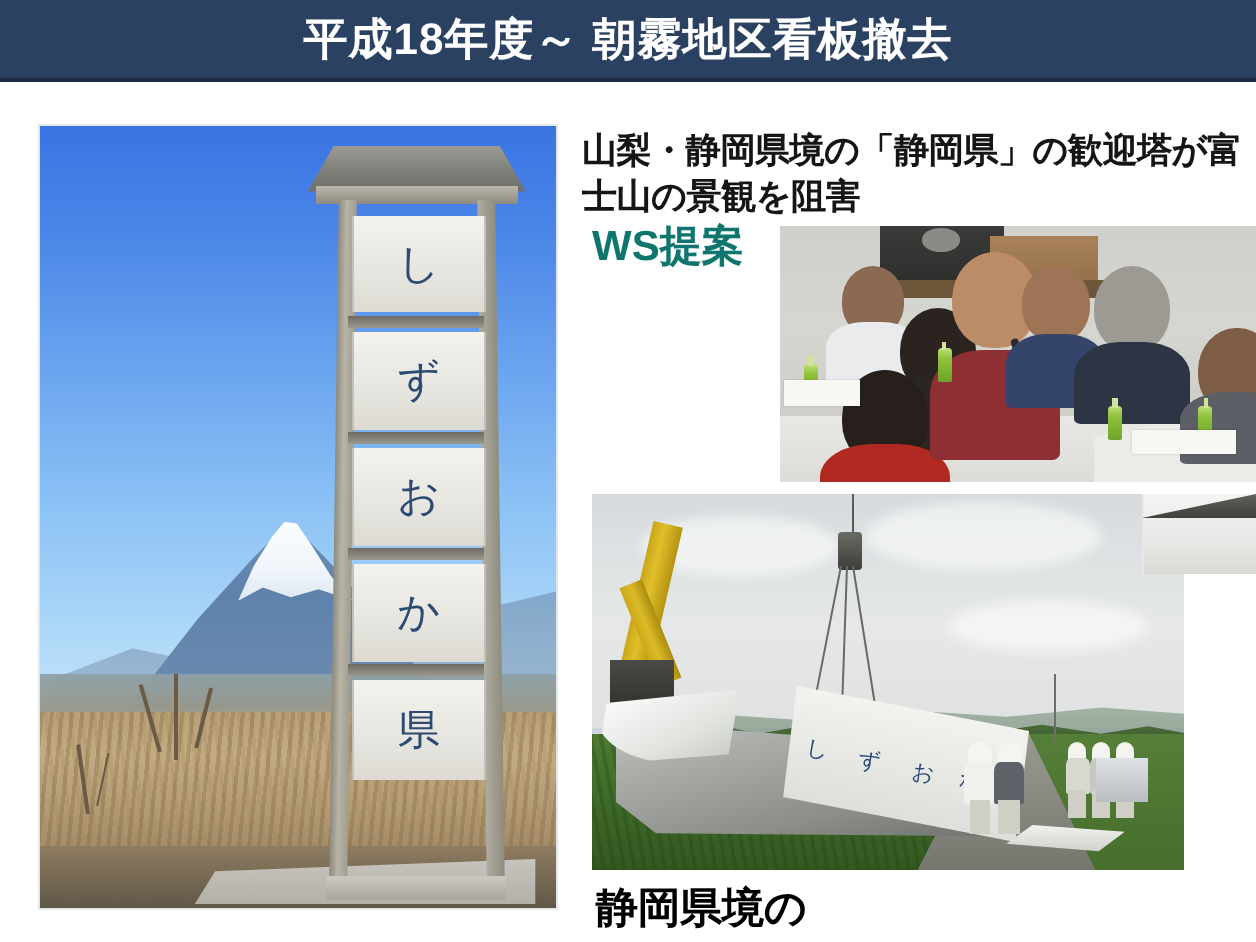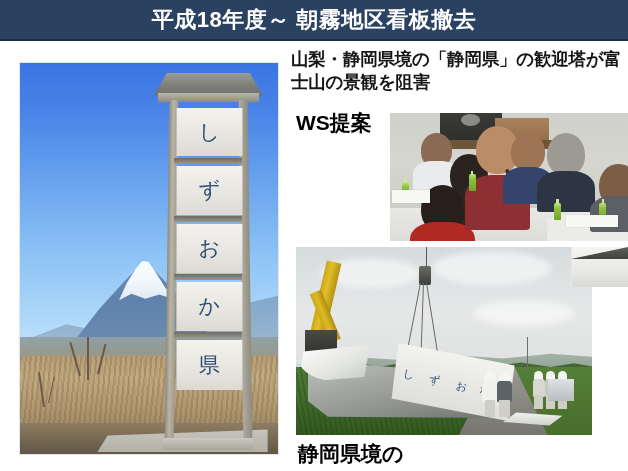--- a/index.html
+++ b/index.html
@@ -37,33 +37,33 @@
     font-size: 22px;
     font-weight: bold;
     letter-spacing: 0.5px;
     white-space: nowrap;
   }
 
   
   #lead-text {
     position: absolute;
     left: 291px;
-    top: 48px;
+    top: 64px;
     width: 334px;
     color: #151515;
     font-size: 17.5px;
     font-weight: bold;
     line-height: 1.33;
     letter-spacing: -0.2px;
   }
   #ws-label {
     position: absolute;
     left: 296px;
     top: 109px;
-    color: #000000;
+    color: #0f766e;
     font-size: 21px;
     font-weight: bold;
     letter-spacing: 0px;
   }
   #removal-caption {
     position: absolute;
     left: 298px;
     top: 440px;
     color: #000000;
     font-size: 21px;

